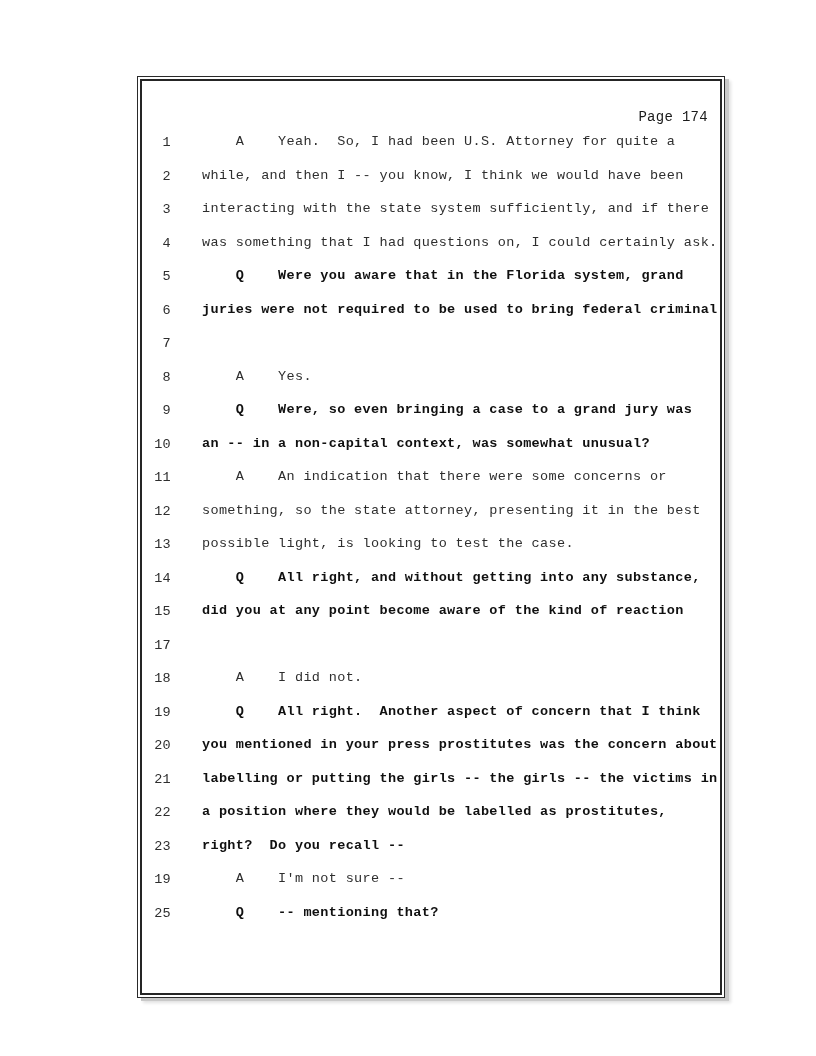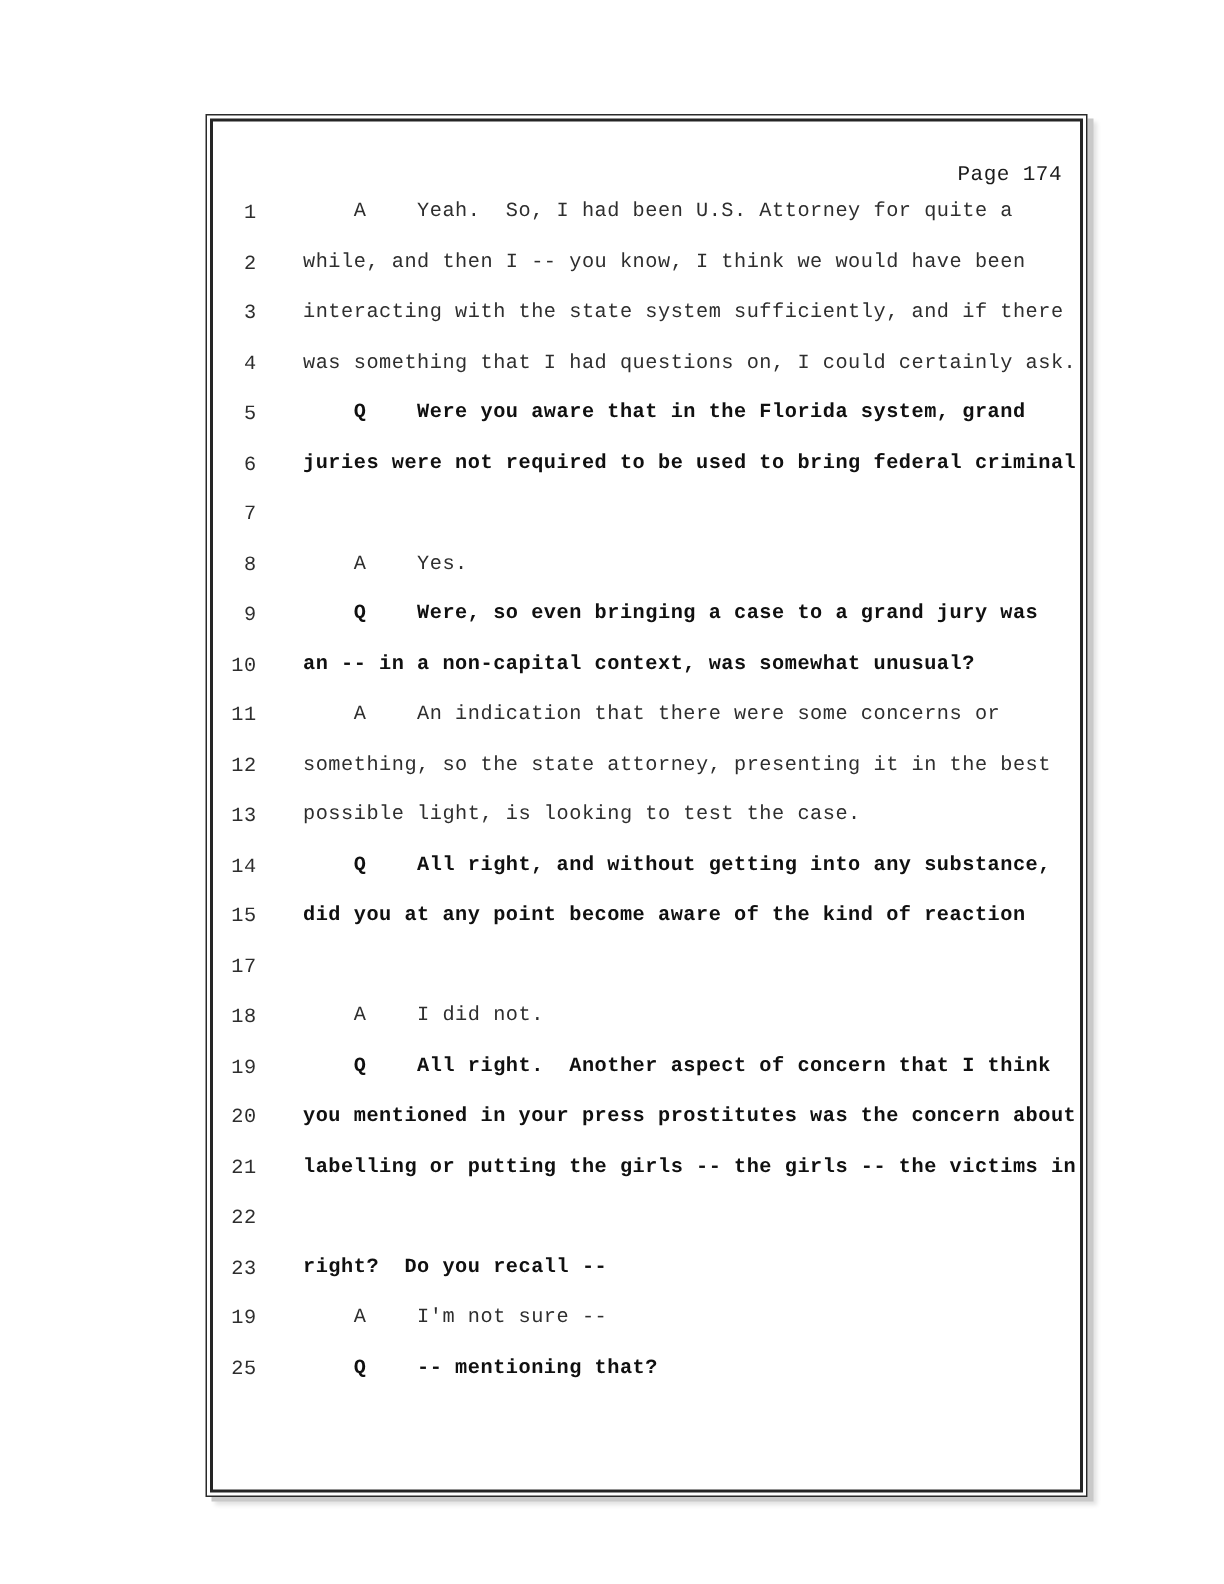--- a/index.html
+++ b/index.html
@@ -153,20 +153,21 @@
           <div class="line bold">
             <span class="line-num">20</span>
             <span class="line-text">you mentioned in your press prostitutes was the concern about</span>
           </div>
           <div class="line bold">
             <span class="line-num">21</span>
             <span class="line-text">labelling or putting the girls -- the girls -- the victims in</span>
           </div>
           <div class="line bold">
             <span class="line-num">22</span>
+            <span class="line-text">a position where they would be labelled as prostitutes,</span>
           </div>
           <div class="line bold">
             <span class="line-num">23</span>
             <span class="line-text">right?  Do you recall --</span>
           </div>
           <div class="line">
             <span class="line-num">19</span>
             <span class="line-text">    A    I'm not sure --</span>
           </div>
           <div class="line bold">

